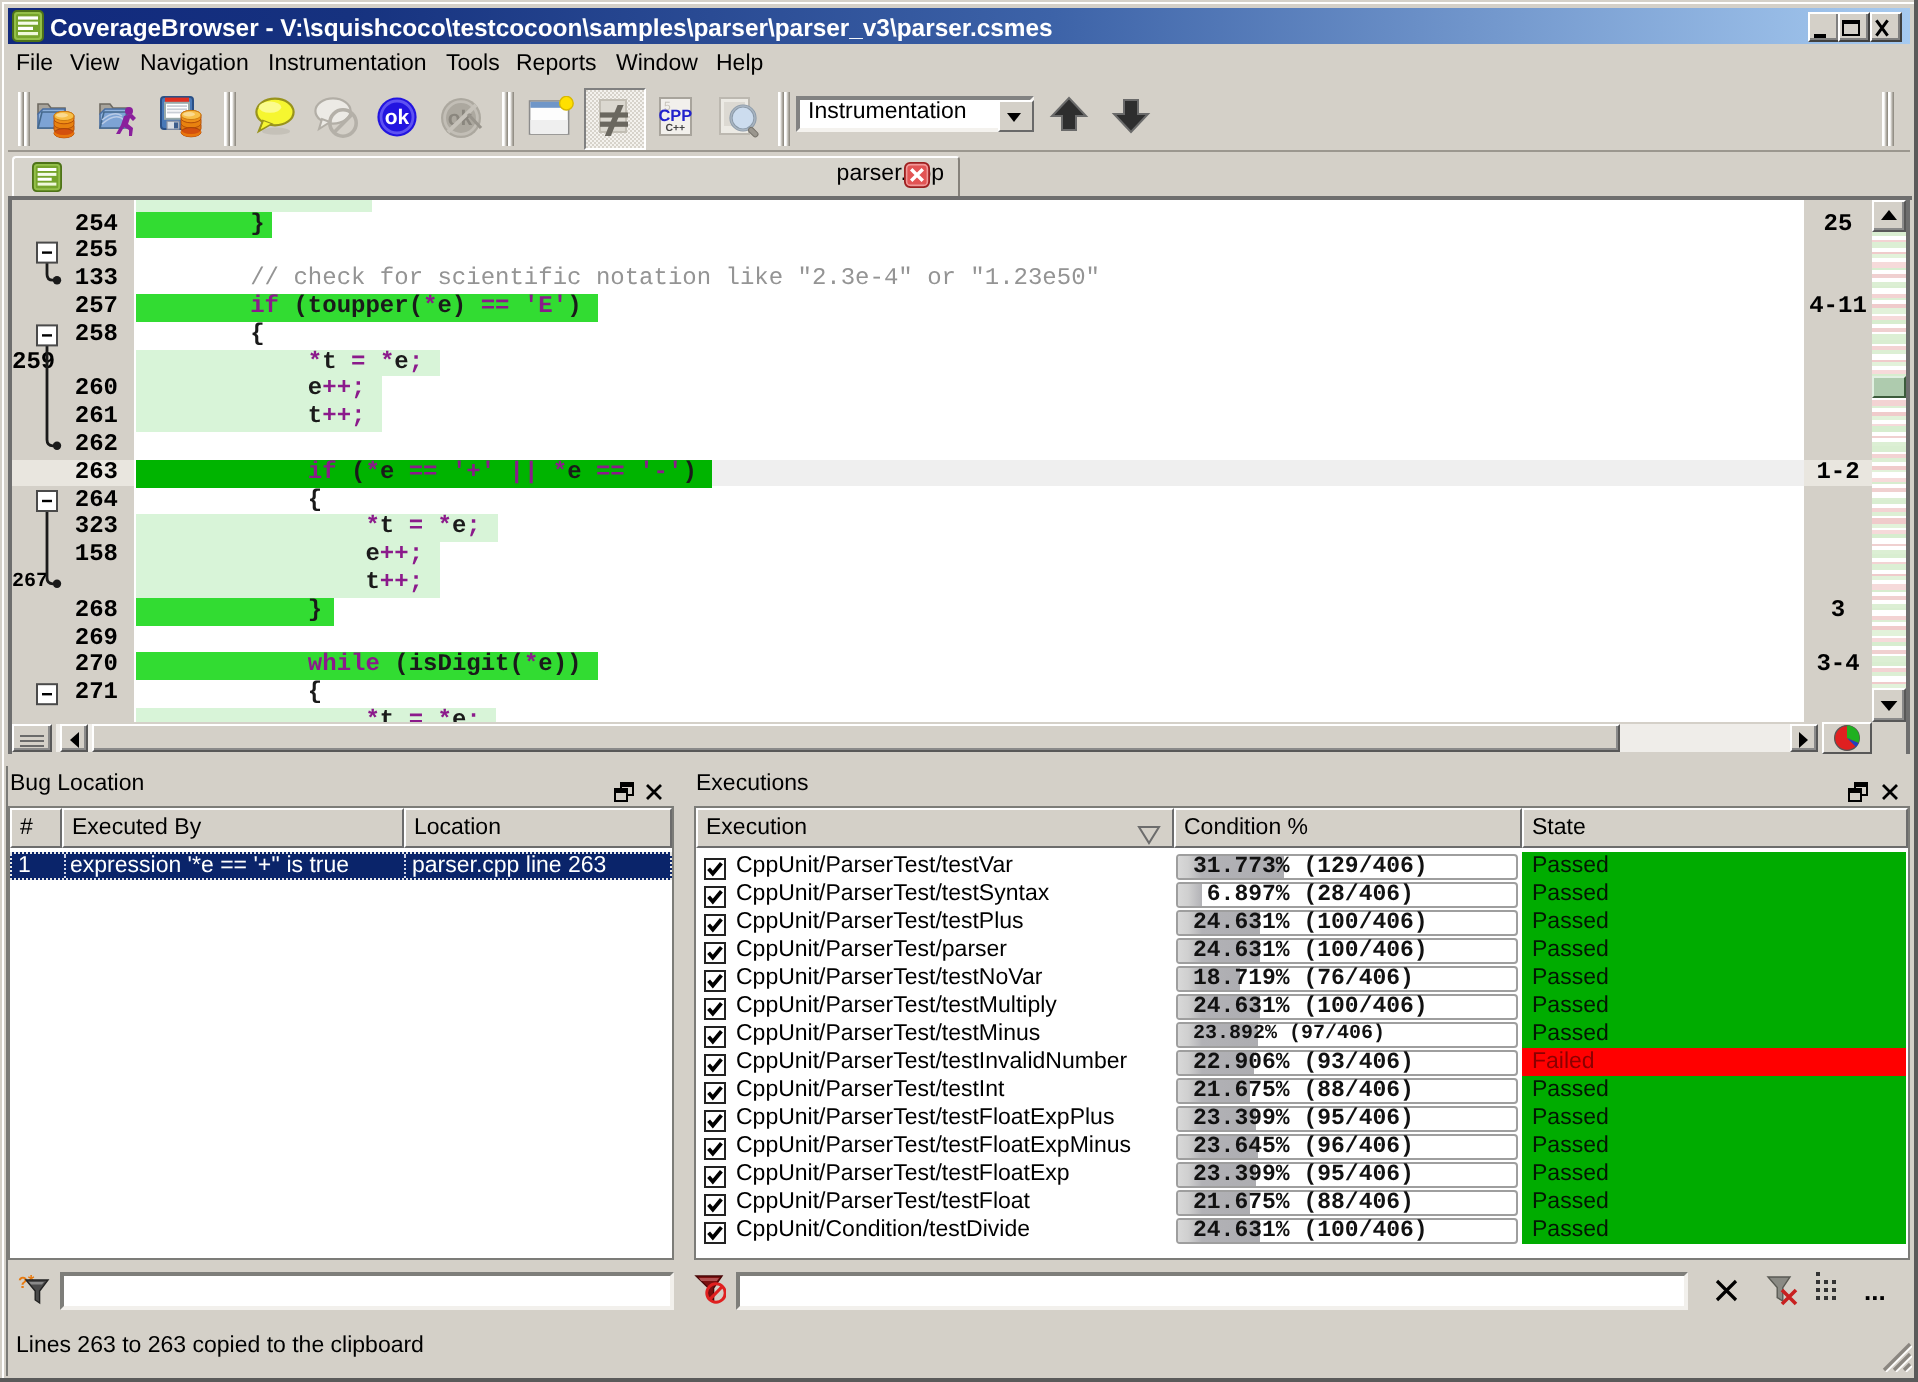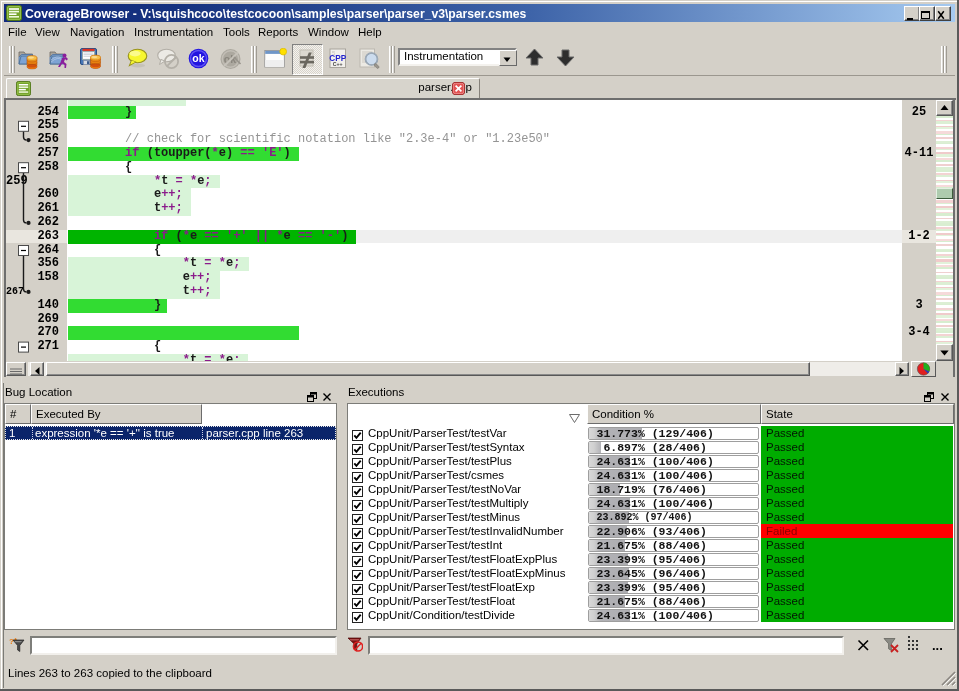--- a/index.html
+++ b/index.html
@@ -194,33 +194,33 @@
 <div class="a" style="left:68px;top:229.7px;width:288px;height:13.9px;background:#00b400"></div>
 <div class="a" style="left:356px;top:229.7px;width:546px;height:13.8px;background:#efefef"></div>
 <div class="a" style="left:68px;top:257.3px;width:181px;height:13.9px;background:#d8f4d8"></div>
 <div class="a" style="left:68px;top:271.1px;width:152px;height:13.9px;background:#d8f4d8"></div>
 <div class="a" style="left:68px;top:284.9px;width:152px;height:13.9px;background:#d8f4d8"></div>
 <div class="a" style="left:68px;top:298.70000000000005px;width:99px;height:13.9px;background:#32dc32"></div>
 <div class="a" style="left:68px;top:326.3px;width:231px;height:13.9px;background:#32dc32"></div>
 <div class="a" style="left:68px;top:353.9px;width:180px;height:7.100000000000023px;background:#d8f4d8"></div>
 <div class="a mono" style="left:6px;top:105.5px;width:53px;height:13.8px;text-align:right;font-size:12px;line-height:13.8px;color:#000;font-weight:bold">254</div>
 <div class="a mono" style="left:6px;top:119.3px;width:53px;height:13.8px;text-align:right;font-size:12px;line-height:13.8px;color:#000;font-weight:bold">255</div>
-<div class="a mono" style="left:6px;top:133.1px;width:53px;height:13.8px;text-align:right;font-size:12px;line-height:13.8px;color:#000;font-weight:bold">256</div>
+<div class="a mono" style="left:6px;top:133.1px;width:53px;height:13.8px;text-align:right;font-size:12px;line-height:13.8px;color:#000;font-weight:bold">133</div>
 <div class="a mono" style="left:6px;top:146.9px;width:53px;height:13.8px;text-align:right;font-size:12px;line-height:13.8px;color:#000;font-weight:bold">257</div>
 <div class="a mono" style="left:6px;top:160.7px;width:53px;height:13.8px;text-align:right;font-size:12px;line-height:13.8px;color:#000;font-weight:bold">258</div>
 <div class="a mono" style="left:6px;top:174.5px;width:53px;height:13.8px;text-align:left;font-size:12px;line-height:13.8px;color:#000;font-weight:bold">259</div>
 <div class="a mono" style="left:6px;top:188.3px;width:53px;height:13.8px;text-align:right;font-size:12px;line-height:13.8px;color:#000;font-weight:bold">260</div>
 <div class="a mono" style="left:6px;top:202.10000000000002px;width:53px;height:13.8px;text-align:right;font-size:12px;line-height:13.8px;color:#000;font-weight:bold">261</div>
 <div class="a mono" style="left:6px;top:215.9px;width:53px;height:13.8px;text-align:right;font-size:12px;line-height:13.8px;color:#000;font-weight:bold">262</div>
 <div class="a mono" style="left:6px;top:229.7px;width:53px;height:13.8px;text-align:right;font-size:12px;line-height:13.8px;color:#000;font-weight:bold">263</div>
 <div class="a mono" style="left:6px;top:243.5px;width:53px;height:13.8px;text-align:right;font-size:12px;line-height:13.8px;color:#000;font-weight:bold">264</div>
-<div class="a mono" style="left:6px;top:257.3px;width:53px;height:13.8px;text-align:right;font-size:12px;line-height:13.8px;color:#000;font-weight:bold">356</div>
+<div class="a mono" style="left:6px;top:257.3px;width:53px;height:13.8px;text-align:right;font-size:12px;line-height:13.8px;color:#000;font-weight:bold">323</div>
 <div class="a mono" style="left:6px;top:271.1px;width:53px;height:13.8px;text-align:right;font-size:12px;line-height:13.8px;color:#000;font-weight:bold">158</div>
 <div class="a mono" style="left:6px;top:284.9px;width:53px;height:13.8px;text-align:left;font-size:10px;line-height:13.8px;color:#000;font-weight:bold">267</div>
-<div class="a mono" style="left:6px;top:298.70000000000005px;width:53px;height:13.8px;text-align:right;font-size:12px;line-height:13.8px;color:#000;font-weight:bold">140</div>
+<div class="a mono" style="left:6px;top:298.70000000000005px;width:53px;height:13.8px;text-align:right;font-size:12px;line-height:13.8px;color:#000;font-weight:bold">268</div>
 <div class="a mono" style="left:6px;top:312.5px;width:53px;height:13.8px;text-align:right;font-size:12px;line-height:13.8px;color:#000;font-weight:bold">269</div>
 <div class="a mono" style="left:6px;top:326.3px;width:53px;height:13.8px;text-align:right;font-size:12px;line-height:13.8px;color:#000;font-weight:bold">270</div>
 <div class="a mono" style="left:6px;top:340.1px;width:53px;height:13.8px;text-align:right;font-size:12px;line-height:13.8px;color:#000;font-weight:bold">271</div>
 <svg class="a" style="left:6px;top:100px" width="30" height="261" viewBox="0 0 30 261">
       <path d="M17.5 31.299999999999997 V37.099999999999994 Q17.5 40.099999999999994 20.5 40.099999999999994" stroke="#1a1a1a" stroke-width="1.4" fill="none"></path>
       <circle cx="22.5" cy="40.099999999999994" r="2.1" fill="#1a1a1a"></circle>
       <rect x="12.5" y="21.299999999999997" width="10" height="10" fill="#fff" stroke="#4a4a4a"></rect>
       <line x1="15" y1="26.299999999999997" x2="20" y2="26.299999999999997" stroke="#000" stroke-width="1.2"></line>
       <path d="M17.5 72.69999999999999 V119.9 Q17.5 122.9 20.5 122.9" stroke="#1a1a1a" stroke-width="1.4" fill="none"></path>
       <circle cx="22.5" cy="122.9" r="2.1" fill="#1a1a1a"></circle>
@@ -239,20 +239,21 @@
 <div class="a mono" style="left:67.5px;top:160.7px;height:13.8px;font-size:12px;line-height:13.9px;white-space:pre;font-weight:bold"><pre style="font-size:12px;line-height:13.9px">        <span style="color:#1a1a1a">{</span></pre></div>
 <div class="a mono" style="left:67.5px;top:174.5px;height:13.8px;font-size:12px;line-height:13.9px;white-space:pre;font-weight:bold"><pre style="font-size:12px;line-height:13.9px">            <span style="color:#8b1a8b">*</span><span style="color:#1a1a1a">t </span><span style="color:#8b1a8b">=</span> <span style="color:#8b1a8b">*</span><span style="color:#1a1a1a">e</span><span style="color:#8b1a8b">;</span></pre></div>
 <div class="a mono" style="left:67.5px;top:188.3px;height:13.8px;font-size:12px;line-height:13.9px;white-space:pre;font-weight:bold"><pre style="font-size:12px;line-height:13.9px">            <span style="color:#1a1a1a">e</span><span style="color:#8b1a8b">++;</span></pre></div>
 <div class="a mono" style="left:67.5px;top:202.10000000000002px;height:13.8px;font-size:12px;line-height:13.9px;white-space:pre;font-weight:bold"><pre style="font-size:12px;line-height:13.9px">            <span style="color:#1a1a1a">t</span><span style="color:#8b1a8b">++;</span></pre></div>
 <div class="a mono" style="left:67.5px;top:229.7px;height:13.8px;font-size:12px;line-height:13.9px;white-space:pre;font-weight:bold"><pre style="font-size:12px;line-height:13.9px">            <span style="color:#8b1a8b">if</span><span style="color:#1a1a1a"> (</span><span style="color:#8b1a8b">*</span><span style="color:#1a1a1a">e </span><span style="color:#8b1a8b">==</span> <span style="color:#8b1a8b">'+'</span> <span style="color:#8b1a8b">||</span> <span style="color:#8b1a8b">*</span><span style="color:#1a1a1a">e </span><span style="color:#8b1a8b">==</span> <span style="color:#8b1a8b">'-'</span><span style="color:#1a1a1a">)</span></pre></div>
 <div class="a mono" style="left:67.5px;top:243.5px;height:13.8px;font-size:12px;line-height:13.9px;white-space:pre;font-weight:bold"><pre style="font-size:12px;line-height:13.9px">            <span style="color:#1a1a1a">{</span></pre></div>
 <div class="a mono" style="left:67.5px;top:257.3px;height:13.8px;font-size:12px;line-height:13.9px;white-space:pre;font-weight:bold"><pre style="font-size:12px;line-height:13.9px">                <span style="color:#8b1a8b">*</span><span style="color:#1a1a1a">t </span><span style="color:#8b1a8b">=</span> <span style="color:#8b1a8b">*</span><span style="color:#1a1a1a">e</span><span style="color:#8b1a8b">;</span></pre></div>
 <div class="a mono" style="left:67.5px;top:271.1px;height:13.8px;font-size:12px;line-height:13.9px;white-space:pre;font-weight:bold"><pre style="font-size:12px;line-height:13.9px">                <span style="color:#1a1a1a">e</span><span style="color:#8b1a8b">++;</span></pre></div>
 <div class="a mono" style="left:67.5px;top:284.9px;height:13.8px;font-size:12px;line-height:13.9px;white-space:pre;font-weight:bold"><pre style="font-size:12px;line-height:13.9px">                <span style="color:#1a1a1a">t</span><span style="color:#8b1a8b">++;</span></pre></div>
 <div class="a mono" style="left:67.5px;top:298.70000000000005px;height:13.8px;font-size:12px;line-height:13.9px;white-space:pre;font-weight:bold"><pre style="font-size:12px;line-height:13.9px">            <span style="color:#1a1a1a">}</span></pre></div>
+<div class="a mono" style="left:67.5px;top:326.3px;height:13.8px;font-size:12px;line-height:13.9px;white-space:pre;font-weight:bold"><pre style="font-size:12px;line-height:13.9px">            <span style="color:#8b1a8b">while</span><span style="color:#1a1a1a"> (isDigit(</span><span style="color:#8b1a8b">*</span><span style="color:#1a1a1a">e))</span></pre></div>
 <div class="a mono" style="left:67.5px;top:340.1px;height:13.8px;font-size:12px;line-height:13.9px;white-space:pre;font-weight:bold"><pre style="font-size:12px;line-height:13.9px">            <span style="color:#1a1a1a">{</span></pre></div>
 <div class="a mono" style="left:67.5px;top:353.9px;width:400px;height:7.100000000000023px;overflow:hidden;font-size:12px;line-height:13.9px;white-space:pre;font-weight:bold"><pre style="font-size:12px;line-height:13.9px">                <span style="color:#8b1a8b">*</span><span style="color:#1a1a1a">t </span><span style="color:#8b1a8b">=</span> <span style="color:#8b1a8b">*</span><span style="color:#1a1a1a">e</span><span style="color:#8b1a8b">;</span></pre></div>
 <div class="a mono" style="left:902px;top:105.5px;width:34px;height:13.8px;text-align:center;font-size:12px;line-height:13.8px;color:#000;font-weight:bold">25</div>
 <div class="a mono" style="left:902px;top:146.9px;width:34px;height:13.8px;text-align:center;font-size:12px;line-height:13.8px;color:#000;font-weight:bold">4-11</div>
 <div class="a mono" style="left:902px;top:229.7px;width:34px;height:13.8px;text-align:center;font-size:12px;line-height:13.8px;color:#000;font-weight:bold">1-2</div>
 <div class="a mono" style="left:902px;top:298.70000000000005px;width:34px;height:13.8px;text-align:center;font-size:12px;line-height:13.8px;color:#000;font-weight:bold">3</div>
 <div class="a mono" style="left:902px;top:326.3px;width:34px;height:13.8px;text-align:center;font-size:12px;line-height:13.8px;color:#000;font-weight:bold">3-4</div>
 <div class="a" style="left:936px;top:100px;width:17px;height:261px;background:#f6f3f1"></div>
 <div class="a" style="left:936px;top:116px;width:17px;height:2px;background:#d9eed1"></div>
     <div class="a" style="left:936px;top:118px;width:17px;height:2px;background:#ffffff"></div>
@@ -413,37 +414,43 @@
 <div class="a" style="left:322px;top:388px"><svg width="10" height="10">
         <path d="M1.5 1.5 L8.5 8.5 M8.5 1.5 L1.5 8.5" stroke="#000" stroke-width="1.4"></path>
       </svg></div>
 <div class="a" style="left:4px;top:403px;width:333px;height:227px;background:#fff;border:1px solid #7c7c78;box-sizing:border-box"></div>
 <div class="a hdr" style="left:5px;top:404px;width:26px;height:20px;box-sizing:border-box">
       <span style="left:4px">#</span>
     </div>
 <div class="a hdr" style="left:31px;top:404px;width:171px;height:20px;box-sizing:border-box">
       <span style="left:4px">Executed By</span>
     </div>
+<div class="a hdr" style="left:202px;top:404px;width:134px;height:20px;box-sizing:border-box">
+      <span style="left:4px">Location</span>
+    </div>
 <div class="a" style="left:5px;top:426px;width:331px;height:14px;background:#0a246a;outline:1px dotted #e8e8e8;outline-offset:-1px"></div>
 <div class="a" style="left:31.5px;top:427px;width:1px;height:12px;background:none;border-left:1px dotted #cfd4e8"></div>
 <div class="a" style="left:202px;top:427px;width:1px;height:12px;border-left:1px dotted #cfd4e8"></div>
 <div class="a" style="left:9px;top:427px;font-size:11.5px;color:#fff">1</div>
 <div class="a" style="left:35px;top:427px;font-size:11.5px;color:#fff;white-space:nowrap">expression '*e == '+'' is true</div>
 <div class="a" style="left:206px;top:427px;font-size:11.5px;color:#fff;white-space:nowrap">parser.cpp line 263</div>
 <div class="a" style="left:348px;top:386px;font-size:11.5px;color:#000">Executions</div>
 <div class="a" style="left:924px;top:388px"><svg width="10" height="10">
         <rect x="3.5" y="0.5" width="6" height="6" fill="#d4d0c8" stroke="#000"></rect>
         <rect x="3.5" y="0.5" width="6" height="2" fill="#000"></rect>
         <rect x="0.5" y="3.5" width="6" height="6" fill="#d4d0c8" stroke="#000"></rect>
         <rect x="0.5" y="3.5" width="6" height="2" fill="#000"></rect>
       </svg></div>
 <div class="a" style="left:940px;top:388px"><svg width="10" height="10">
         <path d="M1.5 1.5 L8.5 8.5 M8.5 1.5 L1.5 8.5" stroke="#000" stroke-width="1.4"></path>
       </svg></div>
 <div class="a" style="left:347px;top:403px;width:608px;height:227px;background:#fff;border:1px solid #7c7c78;box-sizing:border-box"></div>
+<div class="a hdr" style="left:348px;top:404px;width:239px;height:20px;box-sizing:border-box">
+      <span style="left:4px">Execution</span>
+    </div>
 <div class="a hdr" style="left:587px;top:404px;width:174px;height:20px;box-sizing:border-box">
       <span style="left:4px">Condition %</span>
     </div>
 <div class="a hdr" style="left:761px;top:404px;width:193px;height:20px;box-sizing:border-box">
       <span style="left:4px">State</span>
     </div>
 <div class="a" style="left:568px;top:410px"><svg width="13" height="11">
         <path d="M1.5 1.5 h10 l-5 8 z" fill="none" stroke="#6c6c6c" stroke-width="1"></path>
       </svg></div>
 <div class="a" style="left:761px;top:426px;width:192px;height:196px;background:#00ac00"></div>
@@ -474,21 +481,21 @@
     <div class="a" style="left:368px;top:455px;font-size:11.5px;color:#000;white-space:nowrap">CppUnit/ParserTest/testPlus</div>
     <div class="a" style="left:588px;top:454.5px;width:171px;height:13px;background:#fff;border:1px solid #9e9e9e;border-radius:2px;box-sizing:border-box;overflow:hidden">
       <div class="a" style="left:0px;top:0px;width:41px;height:12px;background:linear-gradient(to right,#d8d8d8 0,#d0d0d0 5px,#b2b2b6 12px,#adadb1 100%)"></div>
     </div>
     <div class="a mono" style="left:596.5px;top:455.5px;font-size:11.5px;line-height:11.5px;color:#111;white-space:pre;font-weight:bold">24.631% (100/406)</div>
     <div class="a" style="left:766px;top:455px;font-size:11.5px;color:#031703">Passed</div>
     <div class="a" style="left:352px;top:469px;width:11px;height:11px"><svg width="11" height="11">
         <rect x="0.5" y="0.5" width="10" height="10" fill="#fff" stroke="#222"></rect>
         <path d="M2.3 5.4 L4.4 7.8 L8.7 2.6" stroke="#000" stroke-width="1.9" fill="none"></path>
       </svg></div>
-    <div class="a" style="left:368px;top:469px;font-size:11.5px;color:#000;white-space:nowrap">CppUnit/ParserTest/csmes</div>
+    <div class="a" style="left:368px;top:469px;font-size:11.5px;color:#000;white-space:nowrap">CppUnit/ParserTest/parser</div>
     <div class="a" style="left:588px;top:468.5px;width:171px;height:13px;background:#fff;border:1px solid #9e9e9e;border-radius:2px;box-sizing:border-box;overflow:hidden">
       <div class="a" style="left:0px;top:0px;width:41px;height:12px;background:linear-gradient(to right,#d8d8d8 0,#d0d0d0 5px,#b2b2b6 12px,#adadb1 100%)"></div>
     </div>
     <div class="a mono" style="left:596.5px;top:469.5px;font-size:11.5px;line-height:11.5px;color:#111;white-space:pre;font-weight:bold">24.631% (100/406)</div>
     <div class="a" style="left:766px;top:469px;font-size:11.5px;color:#031703">Passed</div>
     <div class="a" style="left:352px;top:483px;width:11px;height:11px"><svg width="11" height="11">
         <rect x="0.5" y="0.5" width="10" height="10" fill="#fff" stroke="#222"></rect>
         <path d="M2.3 5.4 L4.4 7.8 L8.7 2.6" stroke="#000" stroke-width="1.9" fill="none"></path>
       </svg></div>
     <div class="a" style="left:368px;top:483px;font-size:11.5px;color:#000;white-space:nowrap">CppUnit/ParserTest/testNoVar</div>

